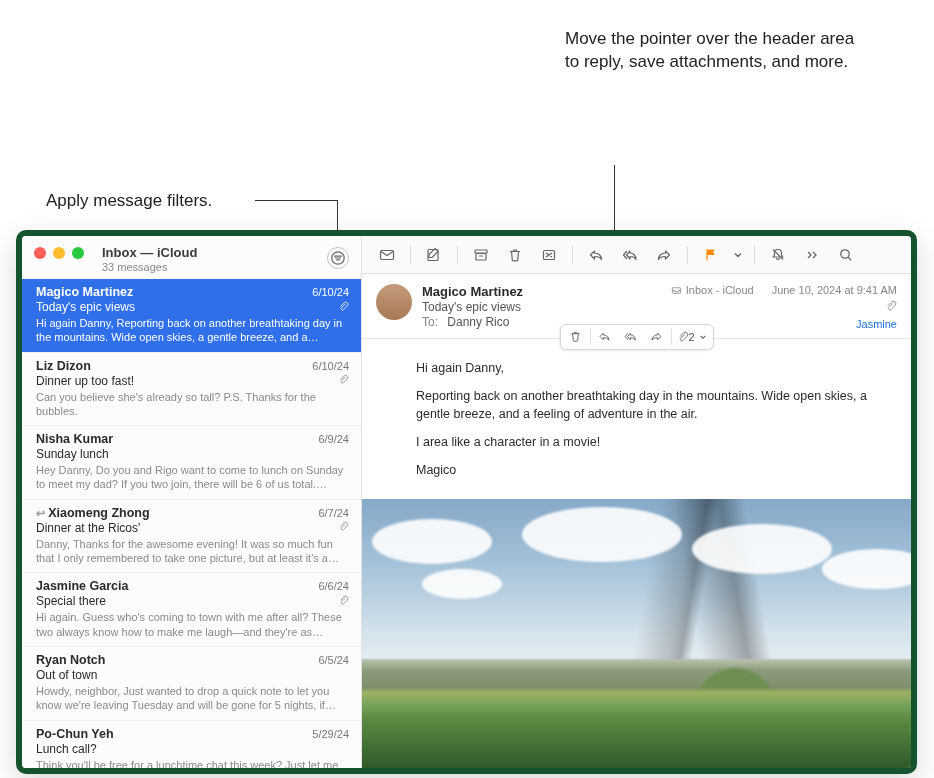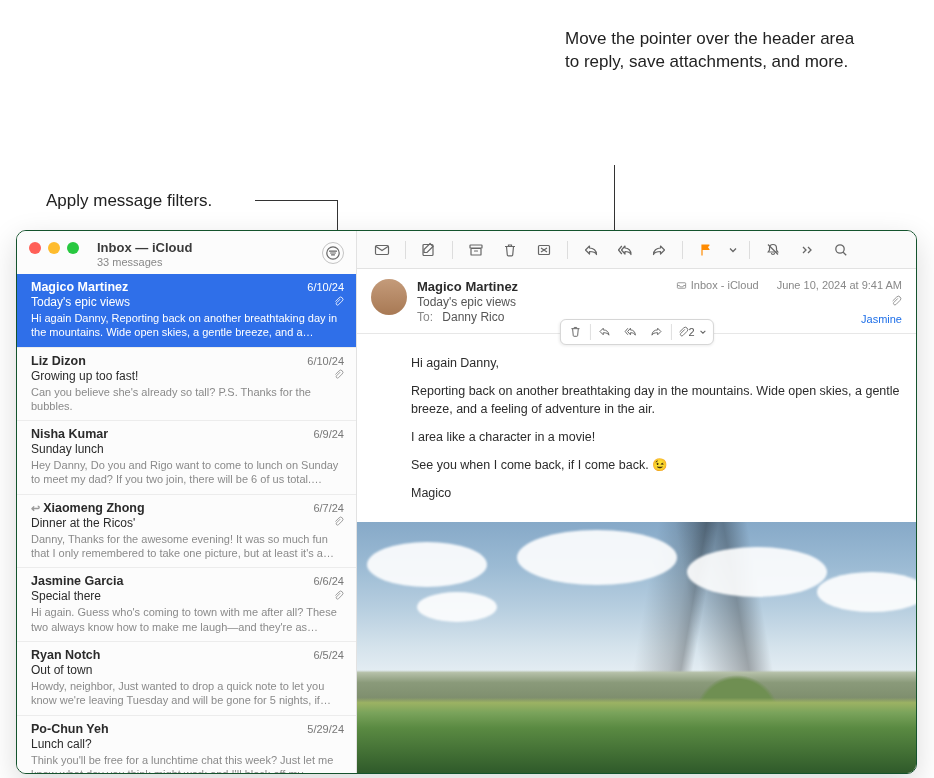--- a/index.html
+++ b/index.html
@@ -6,21 +6,21 @@
   body { font-family: -apple-system, "Helvetica Neue", Arial, sans-serif; font-size: 13px; color: #333; background: #fff; }
   .canvas { position: relative; width: 934px; height: 778px; }
 
   
   .callout { position: absolute; font-size: 17px; color: #222; line-height: 1.35; }
   .callout-line { position: absolute; background: #333; }
 
   
   .mail-window {
     position: absolute; left: 16px; top: 230px; width: 901px; height: 544px;
-    border: 1px solid #14532d; border-radius: 10px; overflow: hidden;
+    border: 6px solid #14532d; border-radius: 10px; overflow: hidden;
     background: #fff; box-shadow: 0 10px 30px rgba(0,0,0,.15);
     display: flex;
   }
   .sidebar { width: 340px; border-right: 1px solid #e2e2e2; display: flex; flex-direction: column; background: #fcfcfc; }
   .sidebar-head { padding: 9px 12px 6px 12px; display: flex; align-items: flex-start; gap: 8px; }
   .traffic { display: flex; gap: 7px; margin-top: 2px; }
   .tl { width: 12px; height: 12px; border-radius: 50%; }
   .tl.r { background: #ff5f57; } .tl.y { background: #febc2e; } .tl.g { background: #28c840; }
   .mbox-title { flex: 1; margin-left: 10px; }
   .mbox-title .t { font-weight: 600; font-size: 13px; color: #3b3b3b; }
@@ -132,21 +132,21 @@
                 </svg></span>
             </div>
             <div class="preview">Hi again Danny, Reporting back on another breathtaking day in the mountains. Wide open skies, a gentle breeze, and a feeling…</div>
           </div>
           <div class="msg">
             <div class="row1">
               <span class="sender">Liz Dizon</span>
               <span class="date">6/10/24</span>
             </div>
             <div class="row2">
-              <span class="subject">Growing up too fast!</span>
+              <span class="subject">Dinner up too fast!</span>
               <span class="clip"><svg width="11" height="11" viewBox="0 0 16 16">
                   <path d="M10.5 4.5L5 10a2 2 0 002.8 2.8l5.4-5.4a3.2 3.2 0 10-4.5-4.5L3.5 8" fill="none" stroke="currentColor" stroke-width="1.2"></path>
                 </svg></span>
             </div>
             <div class="preview">Can you believe she's already so tall? P.S. Thanks for the bubbles.</div>
           </div>
           <div class="msg">
             <div class="row1">
               <span class="sender">Nisha Kumar</span>
               <span class="date">6/9/24</span>
@@ -349,21 +349,20 @@
                   <path d="M2 3.5l3 3 3-3" fill="none" stroke="currentColor" stroke-width="1.3"></path>
                 </svg>
             </div>
           </div>
         </div>
 
         <div class="body">
           <p>Hi again Danny,</p>
           <p>Reporting back on another breathtaking day in the mountains. Wide open skies, a gentle breeze, and a feeling of adventure in the air.</p>
           <p>I area like a character in a movie!</p>
-          <p>See you when I come back, if I come back. 😉</p>
           <p>Magico</p>
         </div>
 
         <div class="attachment-img">
           <div class="landscape"></div>
           <div class="cloud c1"></div>
             <div class="cloud c2"></div>
             <div class="cloud c3"></div>
             <div class="cloud c4"></div>
             <div class="cloud c5"></div>

